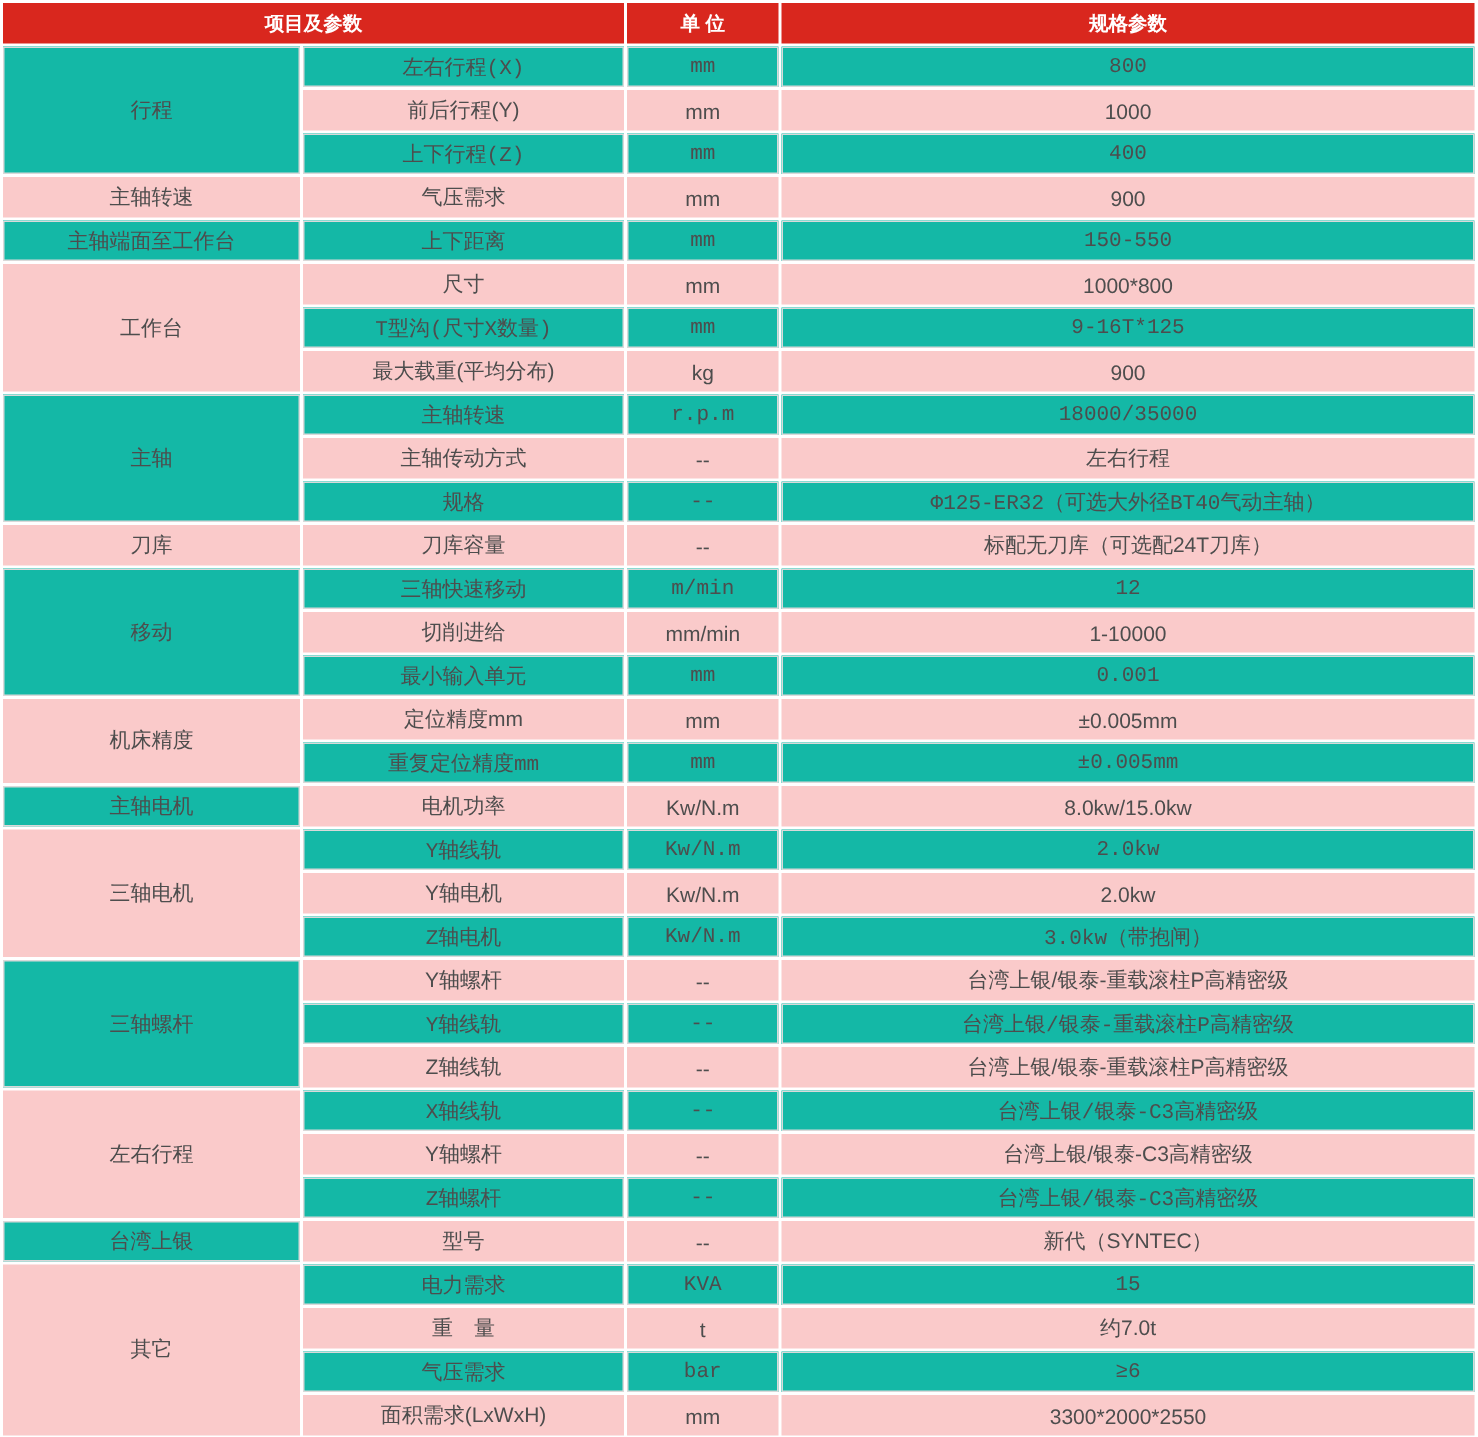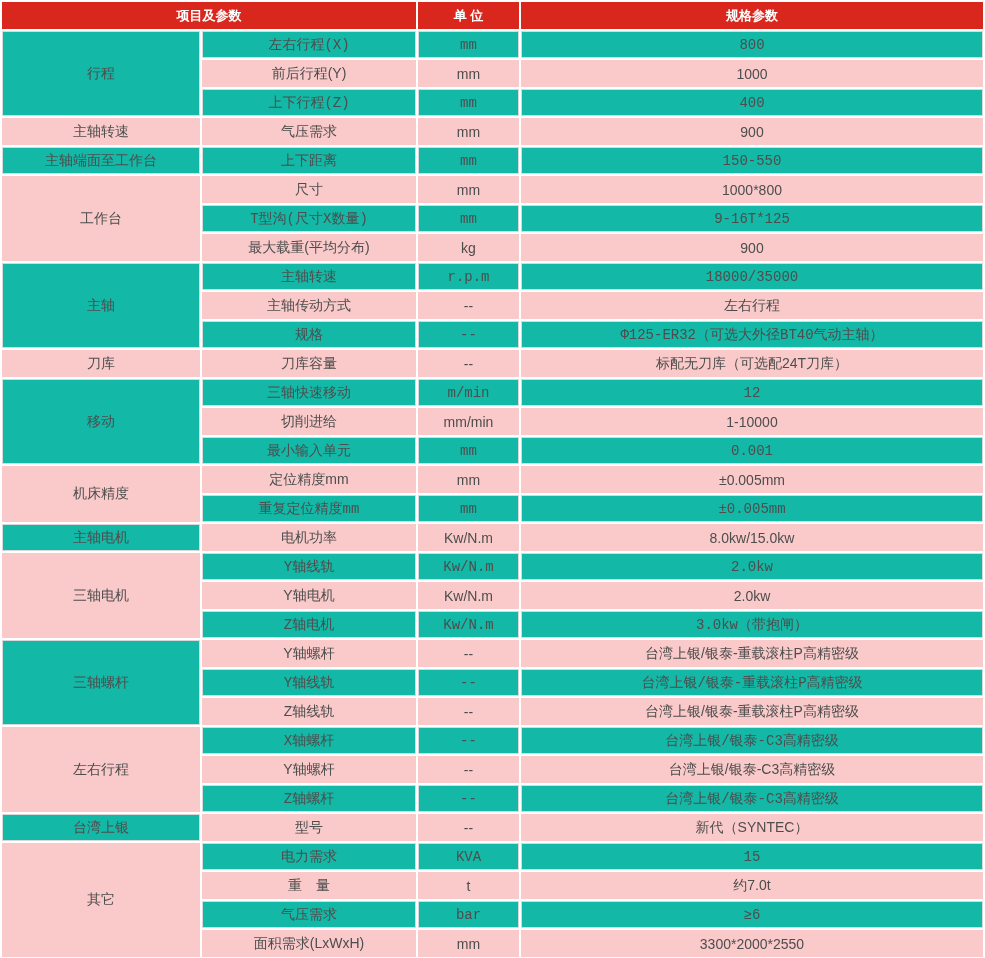--- a/index.html
+++ b/index.html
@@ -184,21 +184,21 @@
         <td class="white">--</td>
         <td class="white">台湾上银/银泰-重载滚柱P高精密级</td>
       </tr>
       <tr>
         <td class="pink">Z轴线轨</td>
         <td class="pink">--</td>
         <td class="pink">台湾上银/银泰-重载滚柱P高精密级</td>
       </tr>
       <tr>
         <td rowspan="3" class="pink">左右行程</td>
-        <td class="white">X轴螺杆</td>
+        <td class="white">X轴线轨</td>
         <td class="white">--</td>
         <td class="white">台湾上银/银泰-C3高精密级</td>
       </tr>
       <tr>
         <td class="pink">Y轴螺杆</td>
         <td class="pink">--</td>
         <td class="pink">台湾上银/银泰-C3高精密级</td>
       </tr>
       <tr>
         <td class="white">Z轴螺杆</td>

